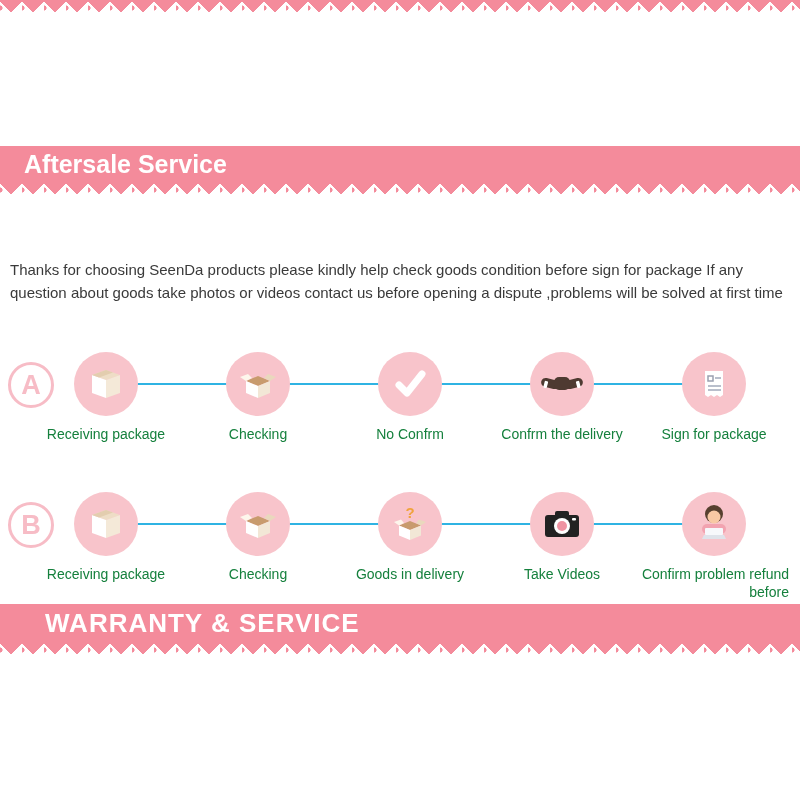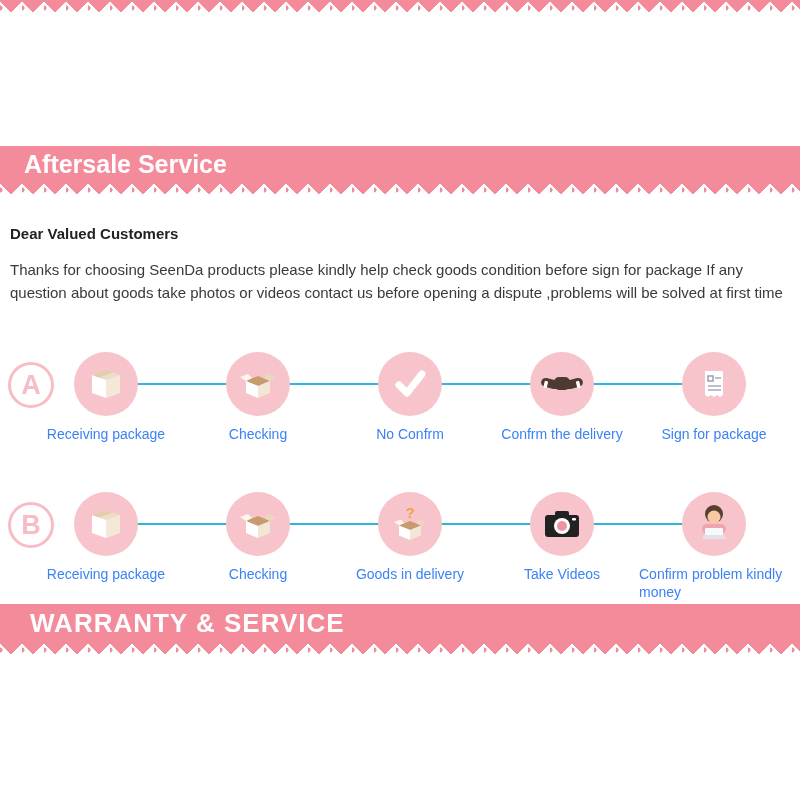--- a/index.html
+++ b/index.html
@@ -21,21 +21,21 @@
   .lace-top { top:0; }
   .lace-header { top:182px; }
   .lace-footer { top:642px; }
 
   .banner {
     position:absolute; left:0; width:100%;
     background:var(--pink,#f48b9b); color:#fff; font-weight:bold;
     display:flex; align-items:center;
   }
   .banner-header { top:146px; height:36px; font-size:25px; padding-left:24px; }
-  .banner-footer { top:604px; height:38px; font-size:26px; padding-left:30px; letter-spacing:1px; }
+  .banner-footer { top:604px; height:38px; font-size:26px; padding-left:45px; letter-spacing:1px; }
 
   .greeting { position:absolute; top:225px; left:10px; font-size:15px; font-weight:bold; color:#222; }
   .intro-paragraph {
     position:absolute; top:258px; left:10px; width:782px;
     font-size:15px; line-height:1.55; color:#3a3a3a;
   }
 
   .flow-row { position:absolute; left:0; width:100%; height:135px; }
   .row-a { top:340px; }
   .row-b { top:480px; }
@@ -51,37 +51,36 @@
     background:var(--line_blue,#2fb3e3); z-index:1;
   }
   .steps { position:absolute; left:30px; right:10px; top:0; display:flex; z-index:2; }
   .step { flex:1; display:flex; flex-direction:column; align-items:center; }
   .step-circle {
     width:64px; height:64px; border-radius:50%;
     background:var(--circle_pink,#f8c4cb);
     display:flex; align-items:center; justify-content:center; margin-top:12px;
   }
   .step-label {
-    margin-top:10px; font-size:14px; color:#3b82f6;
-    text-align:left; line-height:1.25; max-width:150px;
+    margin-top:10px; font-size:14px; color:#15803d;
+    text-align:right; line-height:1.25; max-width:150px;
   }
 </style>
 </head>
 <body>
 
 <div class="page">
 
   <div class="lace lace-top"></div>
 
   <div class="banner banner-header">
     <span>Aftersale Service</span>
   </div>
   <div class="lace lace-header"></div>
 
-  <div class="greeting">Dear Valued Customers</div>
   <p class="intro-paragraph">Thanks for choosing SeenDa products please kindly help check goods condition before sign for package If any question about goods take photos or videos contact us before opening a dispute ,problems will be solved at first time</p>
 
   <div class="flow-row row-a">
     <div class="letter-circle">A</div>
     <div class="flow-line"></div>
     <div class="steps">
 
       <div class="step">
         <div class="step-circle">
           <svg width="40" height="40" viewBox="0 0 40 40" aria-hidden="true">
@@ -207,21 +206,21 @@
       <div class="step">
         <div class="step-circle">
           <svg width="44" height="44" viewBox="0 0 44 44" aria-hidden="true">
             <circle cx="22" cy="12" r="9" fill="#57402f"></circle>
             <circle cx="22" cy="15" r="6.5" fill="#f8c9a4"></circle>
             <rect x="10" y="22" width="24" height="10" rx="5" fill="#f2a3b0"></rect>
             <rect x="13" y="26" width="18" height="7" rx="1" fill="#f7f8fb"></rect>
             <polygon points="12,33 32,33 34,37 10,37" fill="#dfe3ea"></polygon>
           </svg>
         </div>
-        <div class="step-label">Confirm problem kindly money</div>
+        <div class="step-label">Confirm problem refund before</div>
       </div>
 
     </div>
   </div>
 
   <div class="banner banner-footer">
     <span>WARRANTY &amp; SERVICE</span>
   </div>
   <div class="lace lace-footer"></div>
 

